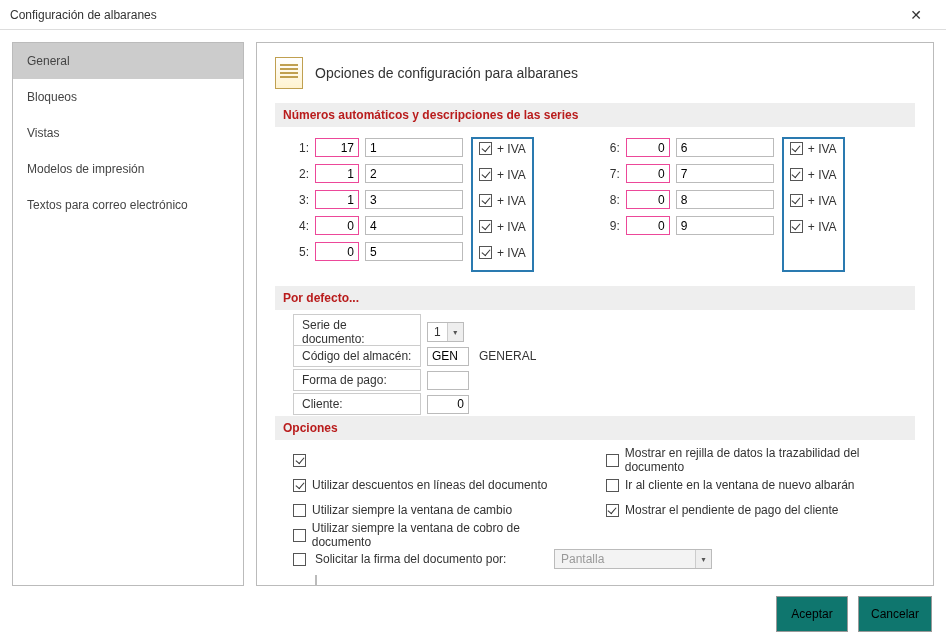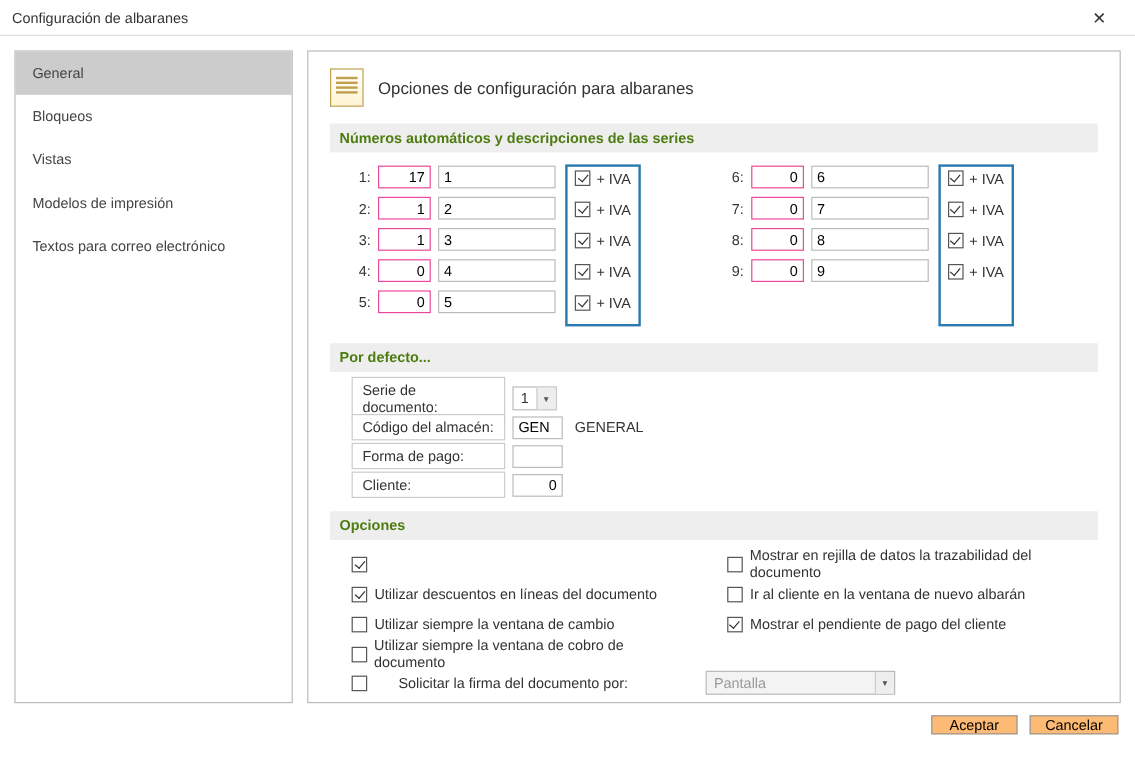--- a/index.html
+++ b/index.html
@@ -10,51 +10,51 @@
 .body-wrap { padding: 12px; }
 .panels { display: flex; gap: 12px; }
 .sidebar { width: 232px; border: 1px solid #bbb; height: 544px; }
 .sidebar-item { padding: 11px 14px; cursor: pointer; color: #444; }
 .sidebar-item.active { background: #ccc; }
 .main { flex: 1; border: 1px solid #bbb; height: 544px; padding: 14px 18px 10px 18px; overflow: hidden; }
 .header-row { display: flex; align-items: center; gap: 12px; margin-bottom: 14px; }
 .header-icon { width: 28px; height: 32px; border: 1px solid #c0a050; background: linear-gradient(#fff,#fff3d0); position: relative; }
 .header-icon::before { content: ""; position: absolute; left: 4px; right: 4px; top: 6px; height: 2px; background: #c0a050; box-shadow: 0 4px 0 #c0a050, 0 8px 0 #c0a050, 0 12px 0 #c0a050; }
 .header-title { font-size: 14px; color: #333; }
-.section-title { background: #eee; padding: 5px 8px; font-weight: bold; color: #4d7c0f; margin-bottom: 10px; }
+.section-title { background: #eee; padding: 5px 8px; font-weight: bold; color: #b91c1c; margin-bottom: 10px; }
 .series-cols { display: flex; gap: 70px; padding-left: 18px; margin-bottom: 14px; }
 .series-col { display: flex; flex-direction: column; gap: 5px; }
 .series-row { display: flex; align-items: center; gap: 6px; height: 21px; }
 .series-row-label { width: 16px; text-align: right; }
 .series-num { width: 44px; height: 19px; border: 1px solid #ec4899; text-align: right; padding: 0 4px; font-family: inherit; font-size: 12px; }
 .series-desc { width: 98px; height: 19px; border: 1px solid #bbb; padding: 0 4px; font-family: inherit; font-size: 12px; }
 .iva-group { display: flex; flex-direction: column; gap: 5px; border: 2px solid #2a7ab0; padding: 3px 6px; }
 .iva-row { display: flex; align-items: flex-start; gap: 5px; height: 21px; }
 .chk { width: 13px; height: 13px; border: 1px solid #555; display: inline-flex; align-items: center; justify-content: center; cursor: pointer; background: #fff; }
 .chk.checked::after { content: ""; width: 7px; height: 4px; border-left: 1.5px solid #333; border-bottom: 1.5px solid #333; transform: rotate(-50deg); margin-top: -2px; }
-.defaults { padding-left: 18px; margin-bottom: 10px; }
+.defaults { padding-left: 18px; }
 .def-row { display: flex; align-items: center; height: 24px; }
 .def-label { width: 128px; border: 1px solid #ccc; padding: 3px 8px; font-size: 12px; background: #fff; }
 .def-val { margin-left: 6px; }
 .dropdown { display: inline-flex; align-items: center; border: 1px solid #bbb; height: 20px; background: #fff; }
 .dropdown-val { padding: 0 6px; min-width: 18px; }
 .dropdown-btn { width: 16px; height: 18px; border-left: 1px solid #ccc; background: #eee; display: flex; align-items: center; justify-content: center; font-size: 8px; color: #555; cursor: pointer; }
 .small-input { width: 42px; height: 19px; border: 1px solid #bbb; padding: 0 4px; font-family: inherit; font-size: 12px; }
 .text-inline { margin-left: 10px; }
 .options { padding-left: 18px; }
 .opts-grid { display: flex; gap: 30px; }
 .opts-col { display: flex; flex-direction: column; gap: 5px; }
 .opt-row { display: flex; align-items: center; gap: 6px; height: 20px; }
-.opt-row-wide { display: flex; align-items: center; gap: 26px; height: 24px; margin-top: 2px; }
+.opt-row-wide { display: flex; align-items: center; gap: 9px; height: 24px; margin-top: 2px; }
 .opt-label-fixed { width: 230px; }
 .wide-dropdown { display: inline-flex; align-items: center; border: 1px solid #bbb; height: 20px; background: #fff; }
 .wide-dropdown.disabled { background: #f3f3f3; color: #999; }
 .wide-dropdown .dropdown-val { min-width: 140px; }
 .footer { display: flex; justify-content: flex-end; gap: 10px; padding: 10px 2px 0 0; }
-.btn { min-width: 72px; height: 16px; border: 1px solid #999; background: #fdba74; cursor: pointer; font-family: inherit; font-size: 12px; padding: 0 12px; }
+.btn { min-width: 72px; height: 36px; border: 1px solid #999; background: #0f766e; cursor: pointer; font-family: inherit; font-size: 12px; padding: 0 12px; }
 </style>
 </head>
 <body>
 
 <div class="titlebar">
   <div class="titlebar-title">Configuración de albaranes</div>
   <div class="titlebar-close">✕</div>
 </div>
 
 <div class="body-wrap">

